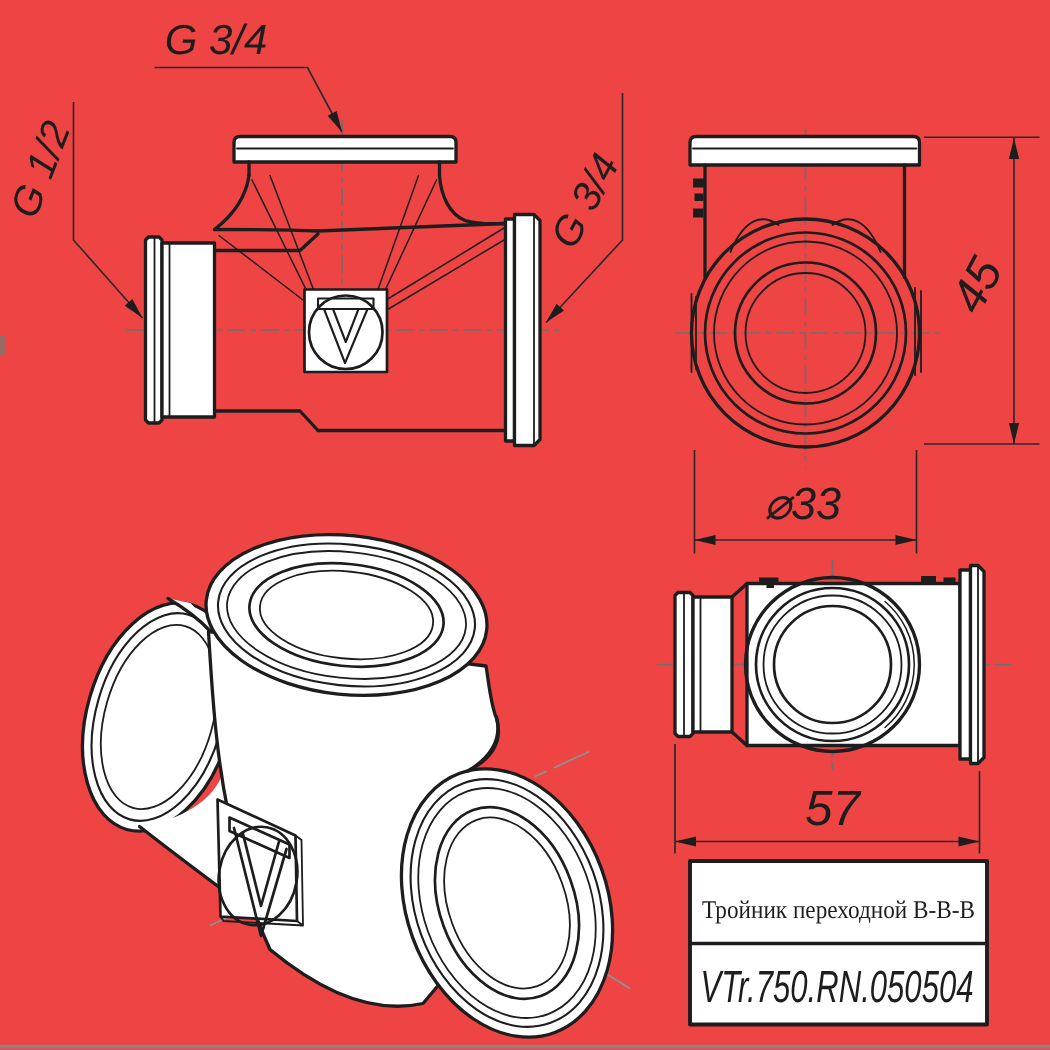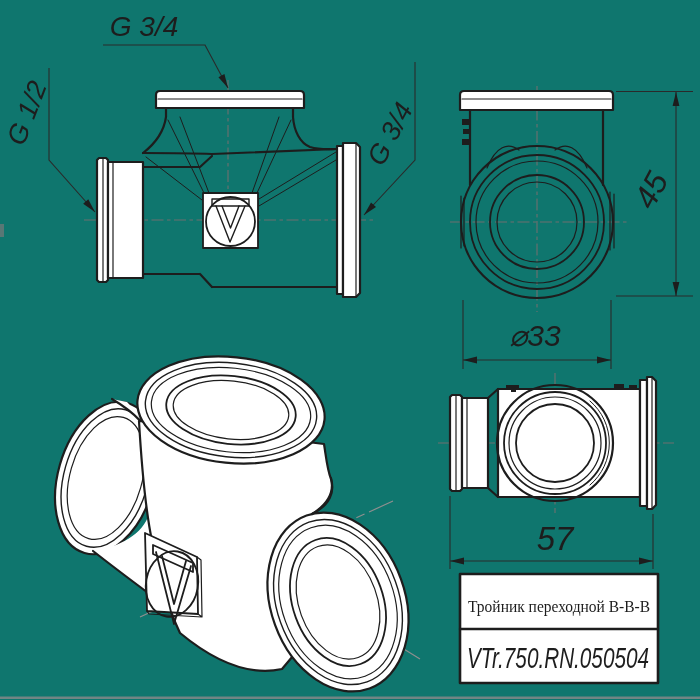--- a/index.html
+++ b/index.html
@@ -1,16 +1,16 @@
 <!DOCTYPE html>
 <html><head>
 <meta charset="utf-8">
 <style>
   html,body{margin:0;padding:0;background:#ffffff;}
-  .stage{position:relative;width:700px;height:700px;background:#0f766e;overflow:hidden;
+  .stage{position:relative;width:700px;height:700px;background:#ef4444;overflow:hidden;
          font-family:"Liberation Sans", sans-serif;}
   svg{position:absolute;left:0;top:0;}
   .ln{fill:none;stroke:#1d1d1d;stroke-linecap:round;stroke-linejoin:round;}
   .w22{stroke-width:2.2;}
   .w18{stroke-width:1.8;}
   .w14{stroke-width:1.4;}
   .w12{stroke-width:1.2;}
   .w10{stroke-width:1;}
   .wfill{fill:#ffffff;}
   .cl{fill:none;stroke:#6f6f6f;stroke-width:1.1;stroke-dasharray:12 3.5 3.5 3.5;}

